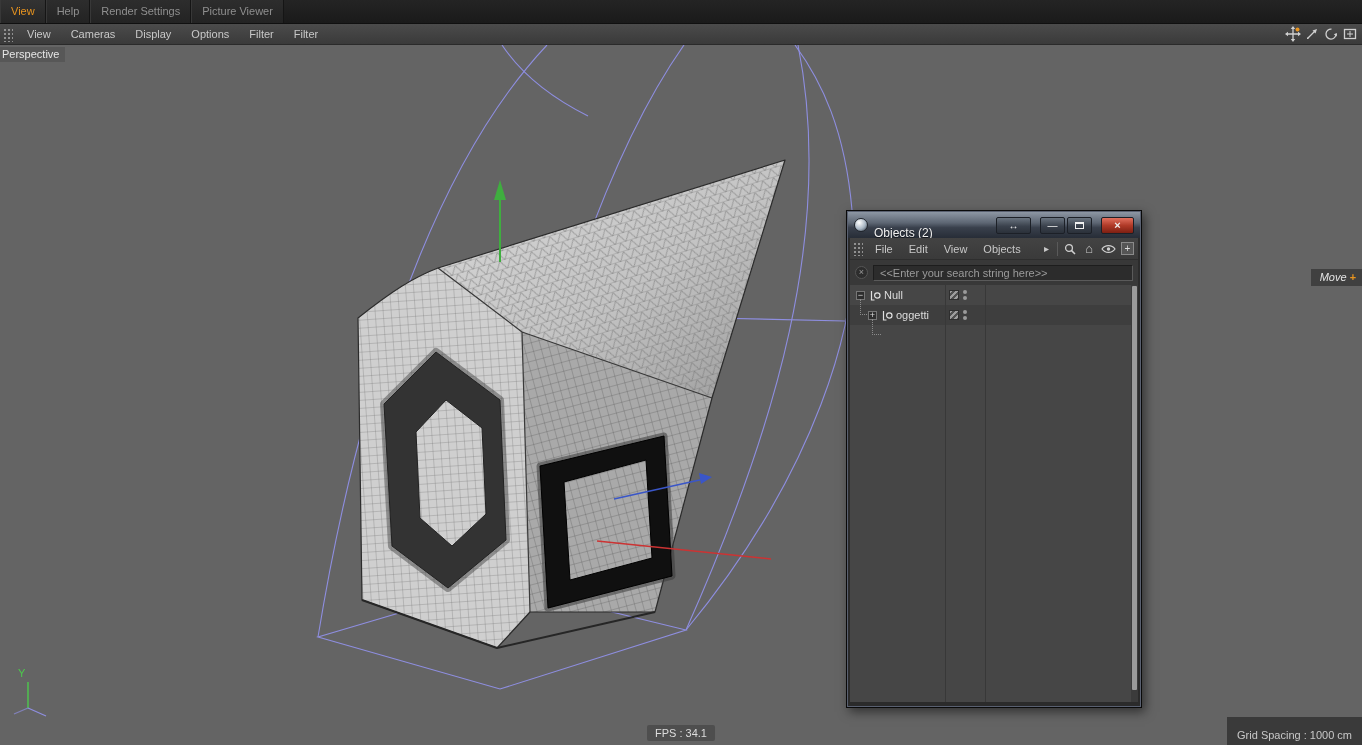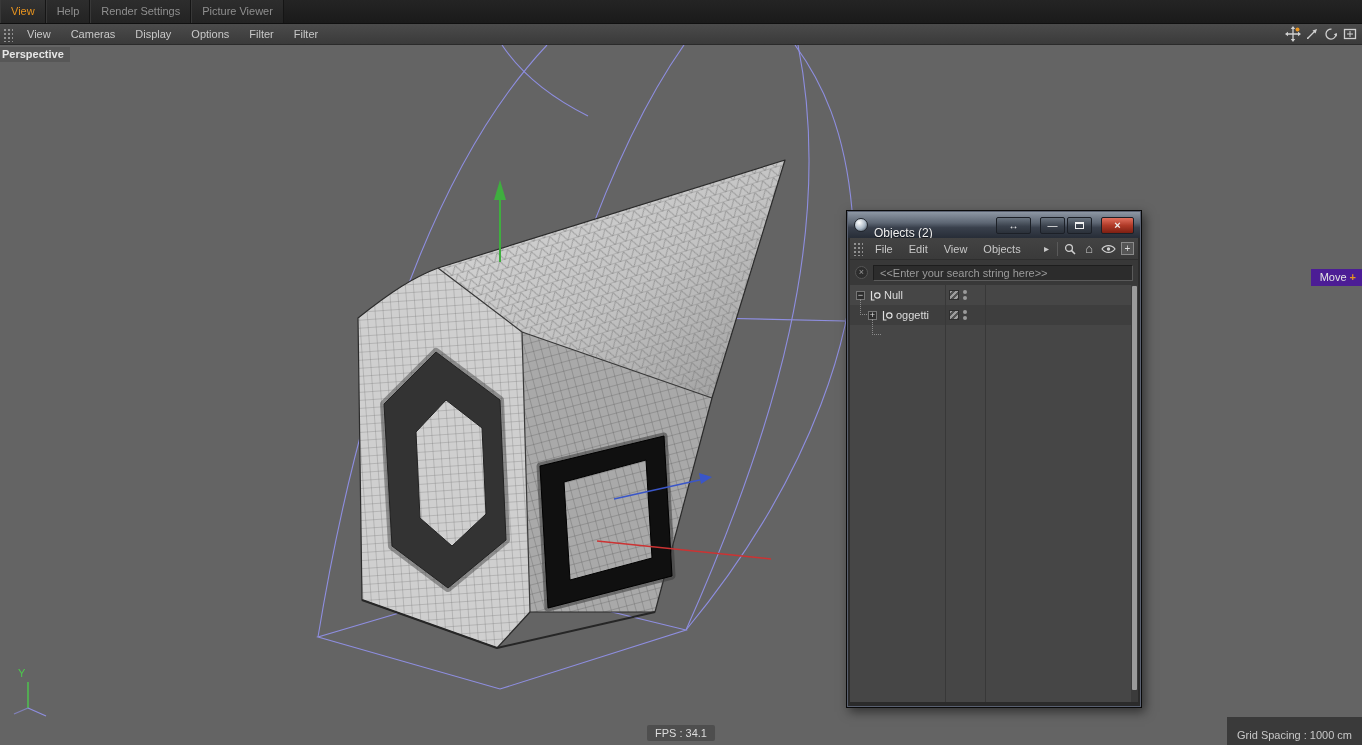--- a/index.html
+++ b/index.html
@@ -23,27 +23,27 @@
   .grip { width:11px; height:15px; margin:0 4px 0 2px;
     background-image:radial-gradient(circle,#919191 1px,transparent 1.4px);
     background-size:4px 4px; background-position:1px 1px; }
   .menu-item { font-size:11px; color:#c8c8c8; padding:0 10px; line-height:20px; cursor:default; }
   .mb-right { margin-left:auto; display:flex; align-items:center; gap:3px; padding-right:4px; }
   .mb-right svg { display:block; }
 
   
   .vp-svg { position:absolute; left:0; top:45px; }
   .persp-label { position:absolute; left:0; top:47px; font-size:11px; color:#e6e6e6;
-    background:rgba(80,80,80,.65); padding:1px 6px 2px 2px; z-index:2;font-weight:bold; }
+    background:rgba(80,80,80,.65); padding:1px 6px 2px 2px; z-index:2; }
   .fps-badge { position:absolute; left:50%; bottom:4px; transform:translateX(-50%);
     background:#4e4e4e; color:#dcdcdc; font-size:11px; padding:2px 8px; border-radius:2px; z-index:2; }
   .grid-badge { position:absolute; right:0; bottom:0; background:#3a3a3a; color:#c8c8c8;
     font-size:11px; padding:12px 10px 4px; z-index:2; }
-  .move-badge { position:absolute; right:0; top:269px; background:#4c1d95; color:#e4e4e4;
-    font-size:11px; padding:2px 6px 3px 9px; z-index:2; }
+  .move-badge { position:absolute; right:0; top:269px; background:#404040; color:#e4e4e4;
+    font-size:11px; padding:2px 6px 3px 9px; z-index:2;font-style:italic; }
   .move-badge .plus { color:#e8941f; font-weight:bold; margin-left:3px; }
 
   
   .objects-window { position:absolute; left:846px; top:210px; width:296px; height:498px;
     background:#2b2b2b; border:1px solid #0a0a0a; z-index:5;
     box-shadow:3px 4px 10px rgba(0,0,0,.5), inset 0 0 0 1px #596070; }
   .ow-title { position:absolute; left:1px; top:1px; right:1px; height:26px;
     background:linear-gradient(#8d97a4 0%,#5d6673 42%,#39404c 60%,#272d37 100%);
     display:flex; align-items:center; padding:0 6px; }
   .app-icon { width:14px; height:14px; border-radius:50%;

